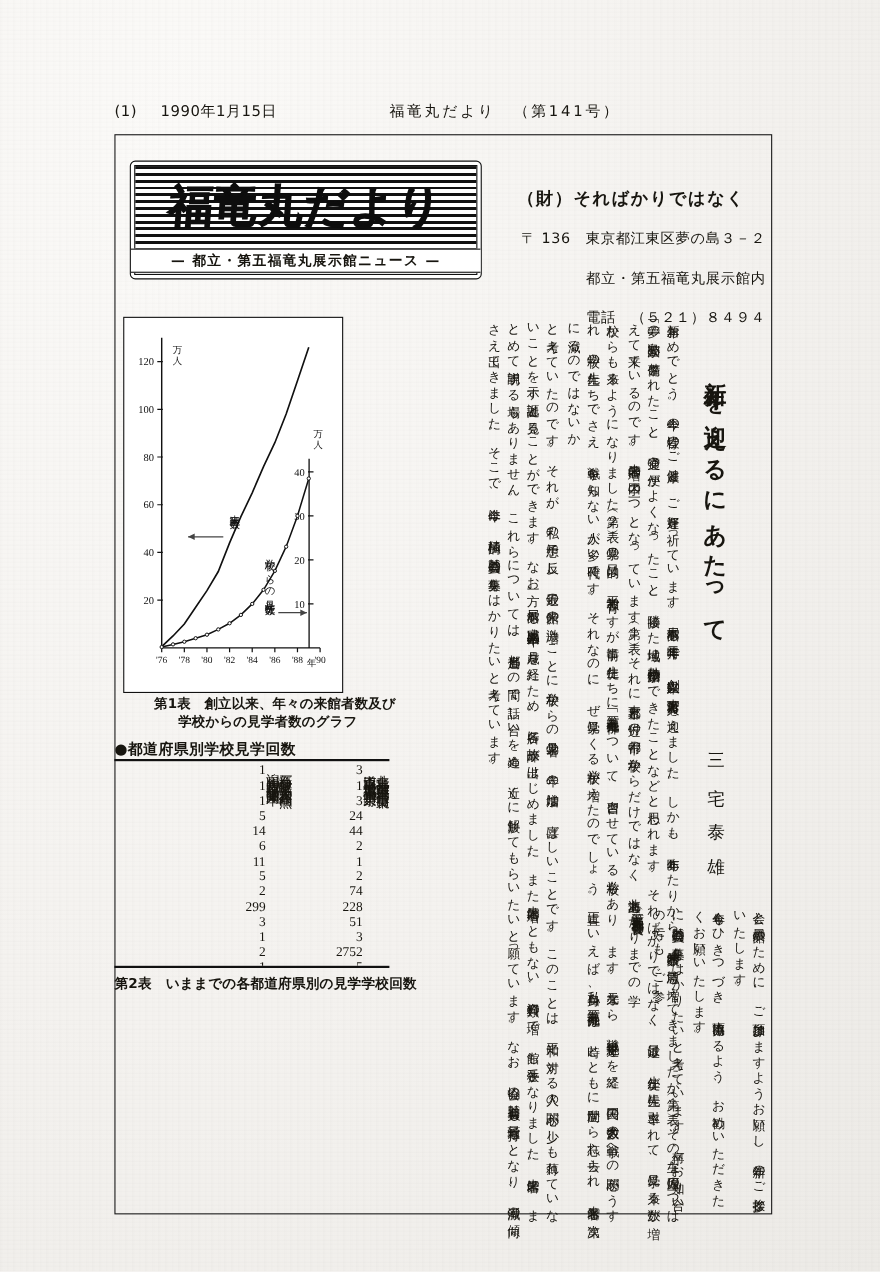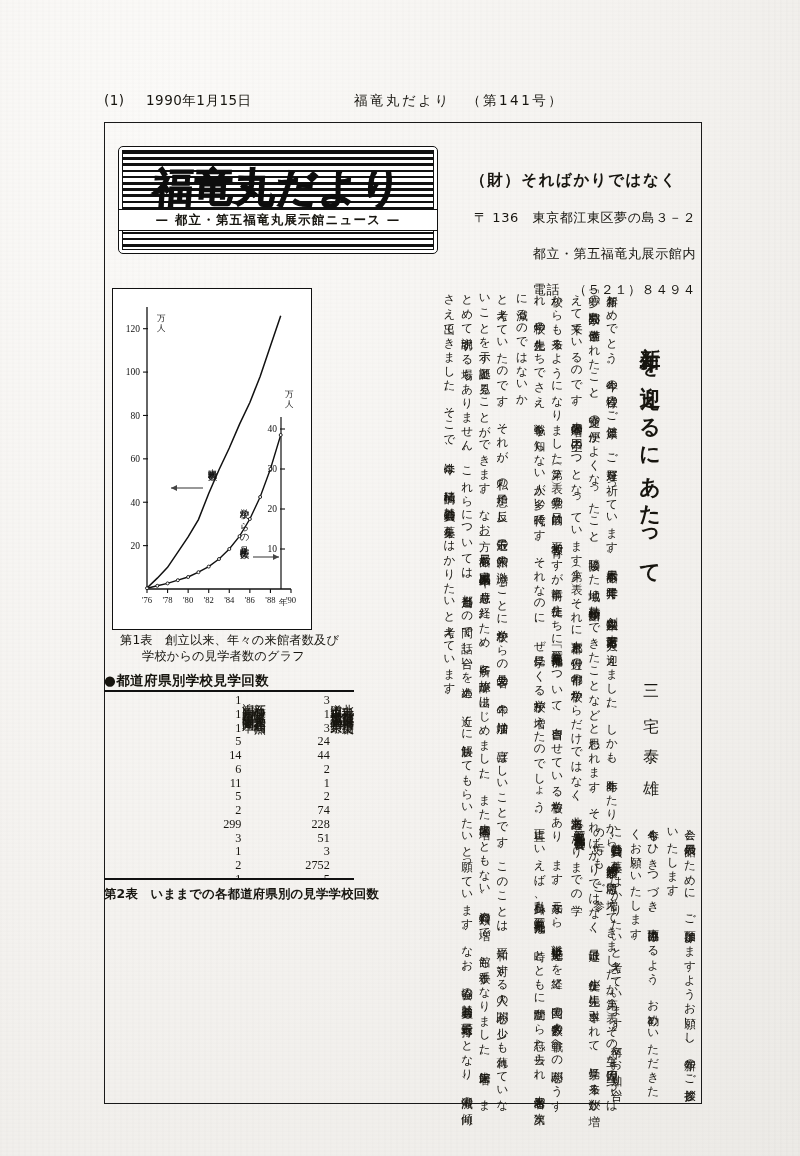--- a/index.html
+++ b/index.html
@@ -63,21 +63,21 @@
     position:absolute;left:0;right:0;top:9px;height:62px;
     display:flex;align-items:center;justify-content:center;
     font-family:"DejaVu Sans","Liberation Sans",sans-serif;
     font-size:40px;font-weight:bold;letter-spacing:1px;
     color:#0d0d0d;
     -webkit-text-stroke:1.2px #0d0d0d;
     text-shadow:0 0 1px #000;
     transform:skewX(-4deg);
   }
   .masthead .logo-sub{
-    position:absolute;left:0;right:0;bottom:22px;height:20px;
+    position:absolute;left:0;right:0;bottom:5px;height:20px;
     display:flex;align-items:center;justify-content:center;
     background:#fff;
     font-size:12.5px;font-weight:bold;letter-spacing:1.2px;
     border-top:1px solid #111;border-bottom:1px solid #111;
   }
 
   
   .addr{
     position:absolute;left:452px;top:168px;width:244px;
     text-align:right;line-height:1.55;
@@ -87,22 +87,22 @@
   .addr .l.zip{text-align:right;}
 
   
   .chartbox{
     position:absolute;left:112px;top:288px;width:198px;height:340px;
     border:1.4px solid #111;background:#fff;
   }
   .chart-svg{display:block;}
 
   .fig-cap{
-    position:absolute;left:100px;top:632px;width:240px;
-    font-size:12.2px;font-weight:normal;line-height:1.35;letter-spacing:.2px;padding-left:20px;
+    position:absolute;left:120px;top:632px;width:240px;
+    font-size:12.2px;font-weight:bold;line-height:1.35;letter-spacing:.2px;padding-left:20px;
   }
   .fig-cap .l2{padding-left:22px;display:block;}
 
   .tbl-head{
     position:absolute;left:104px;top:672px;width:250px;
     font-size:13.5px;font-weight:bold;letter-spacing:.4px;
   }
 
   
   .pref-table{

